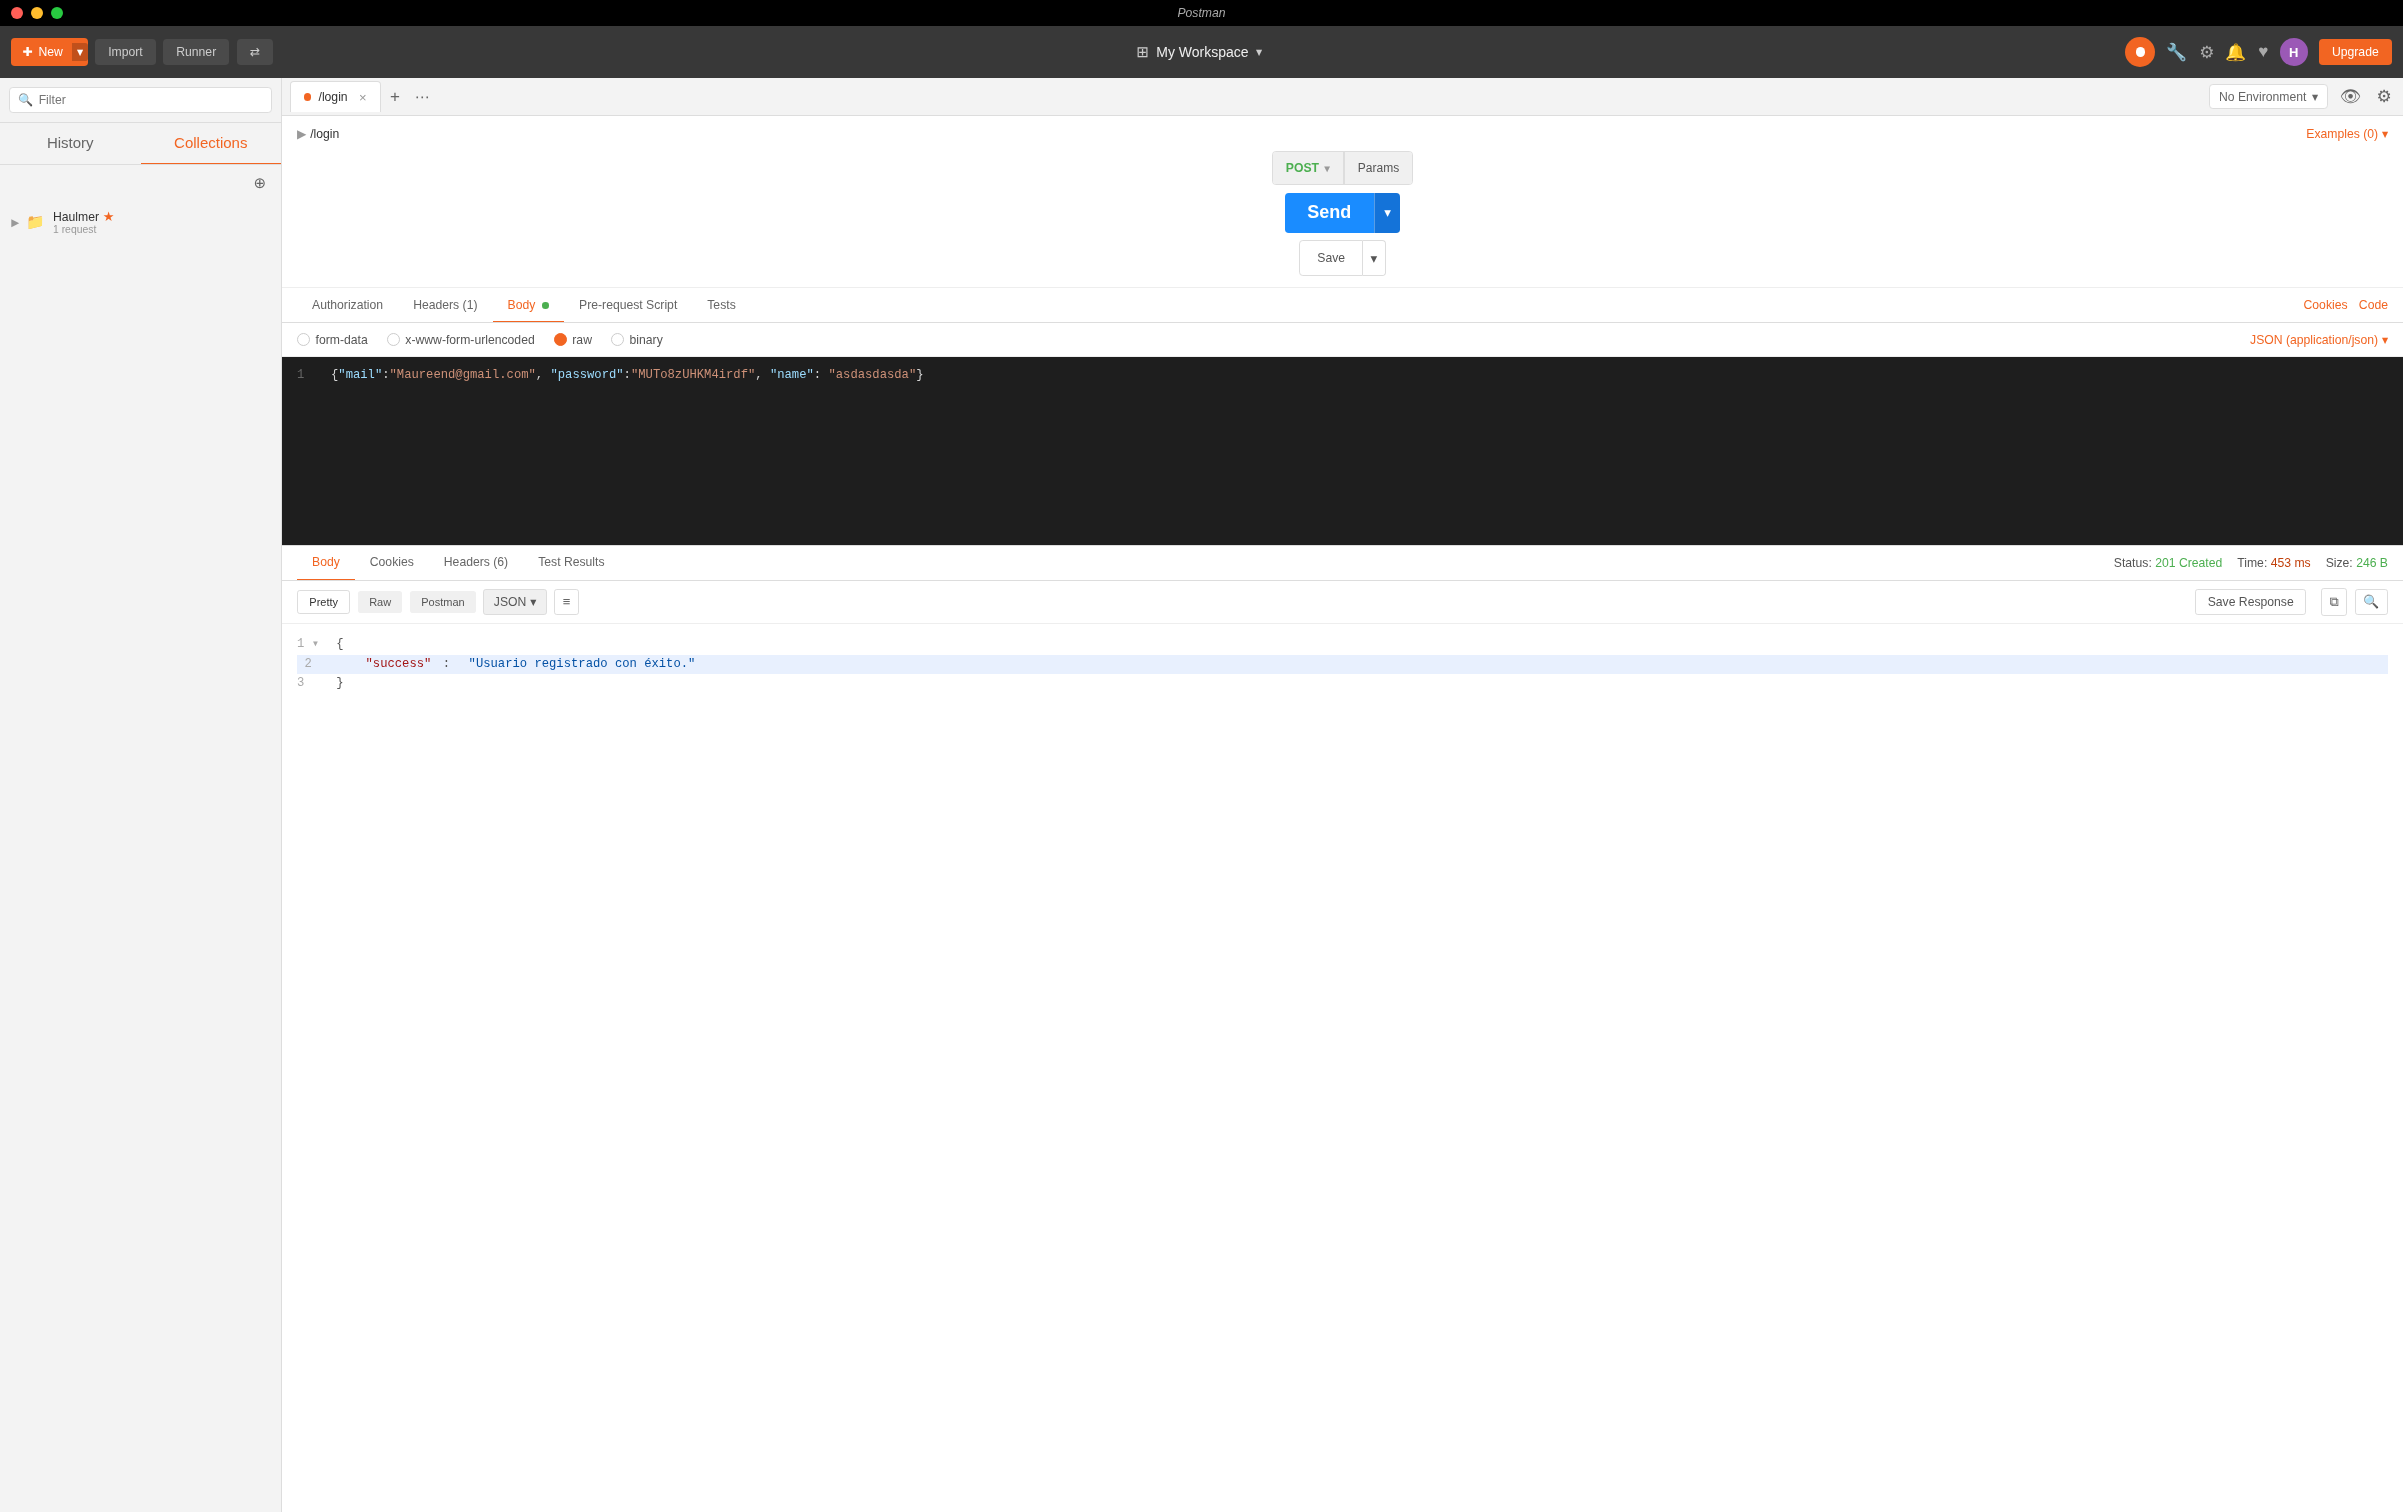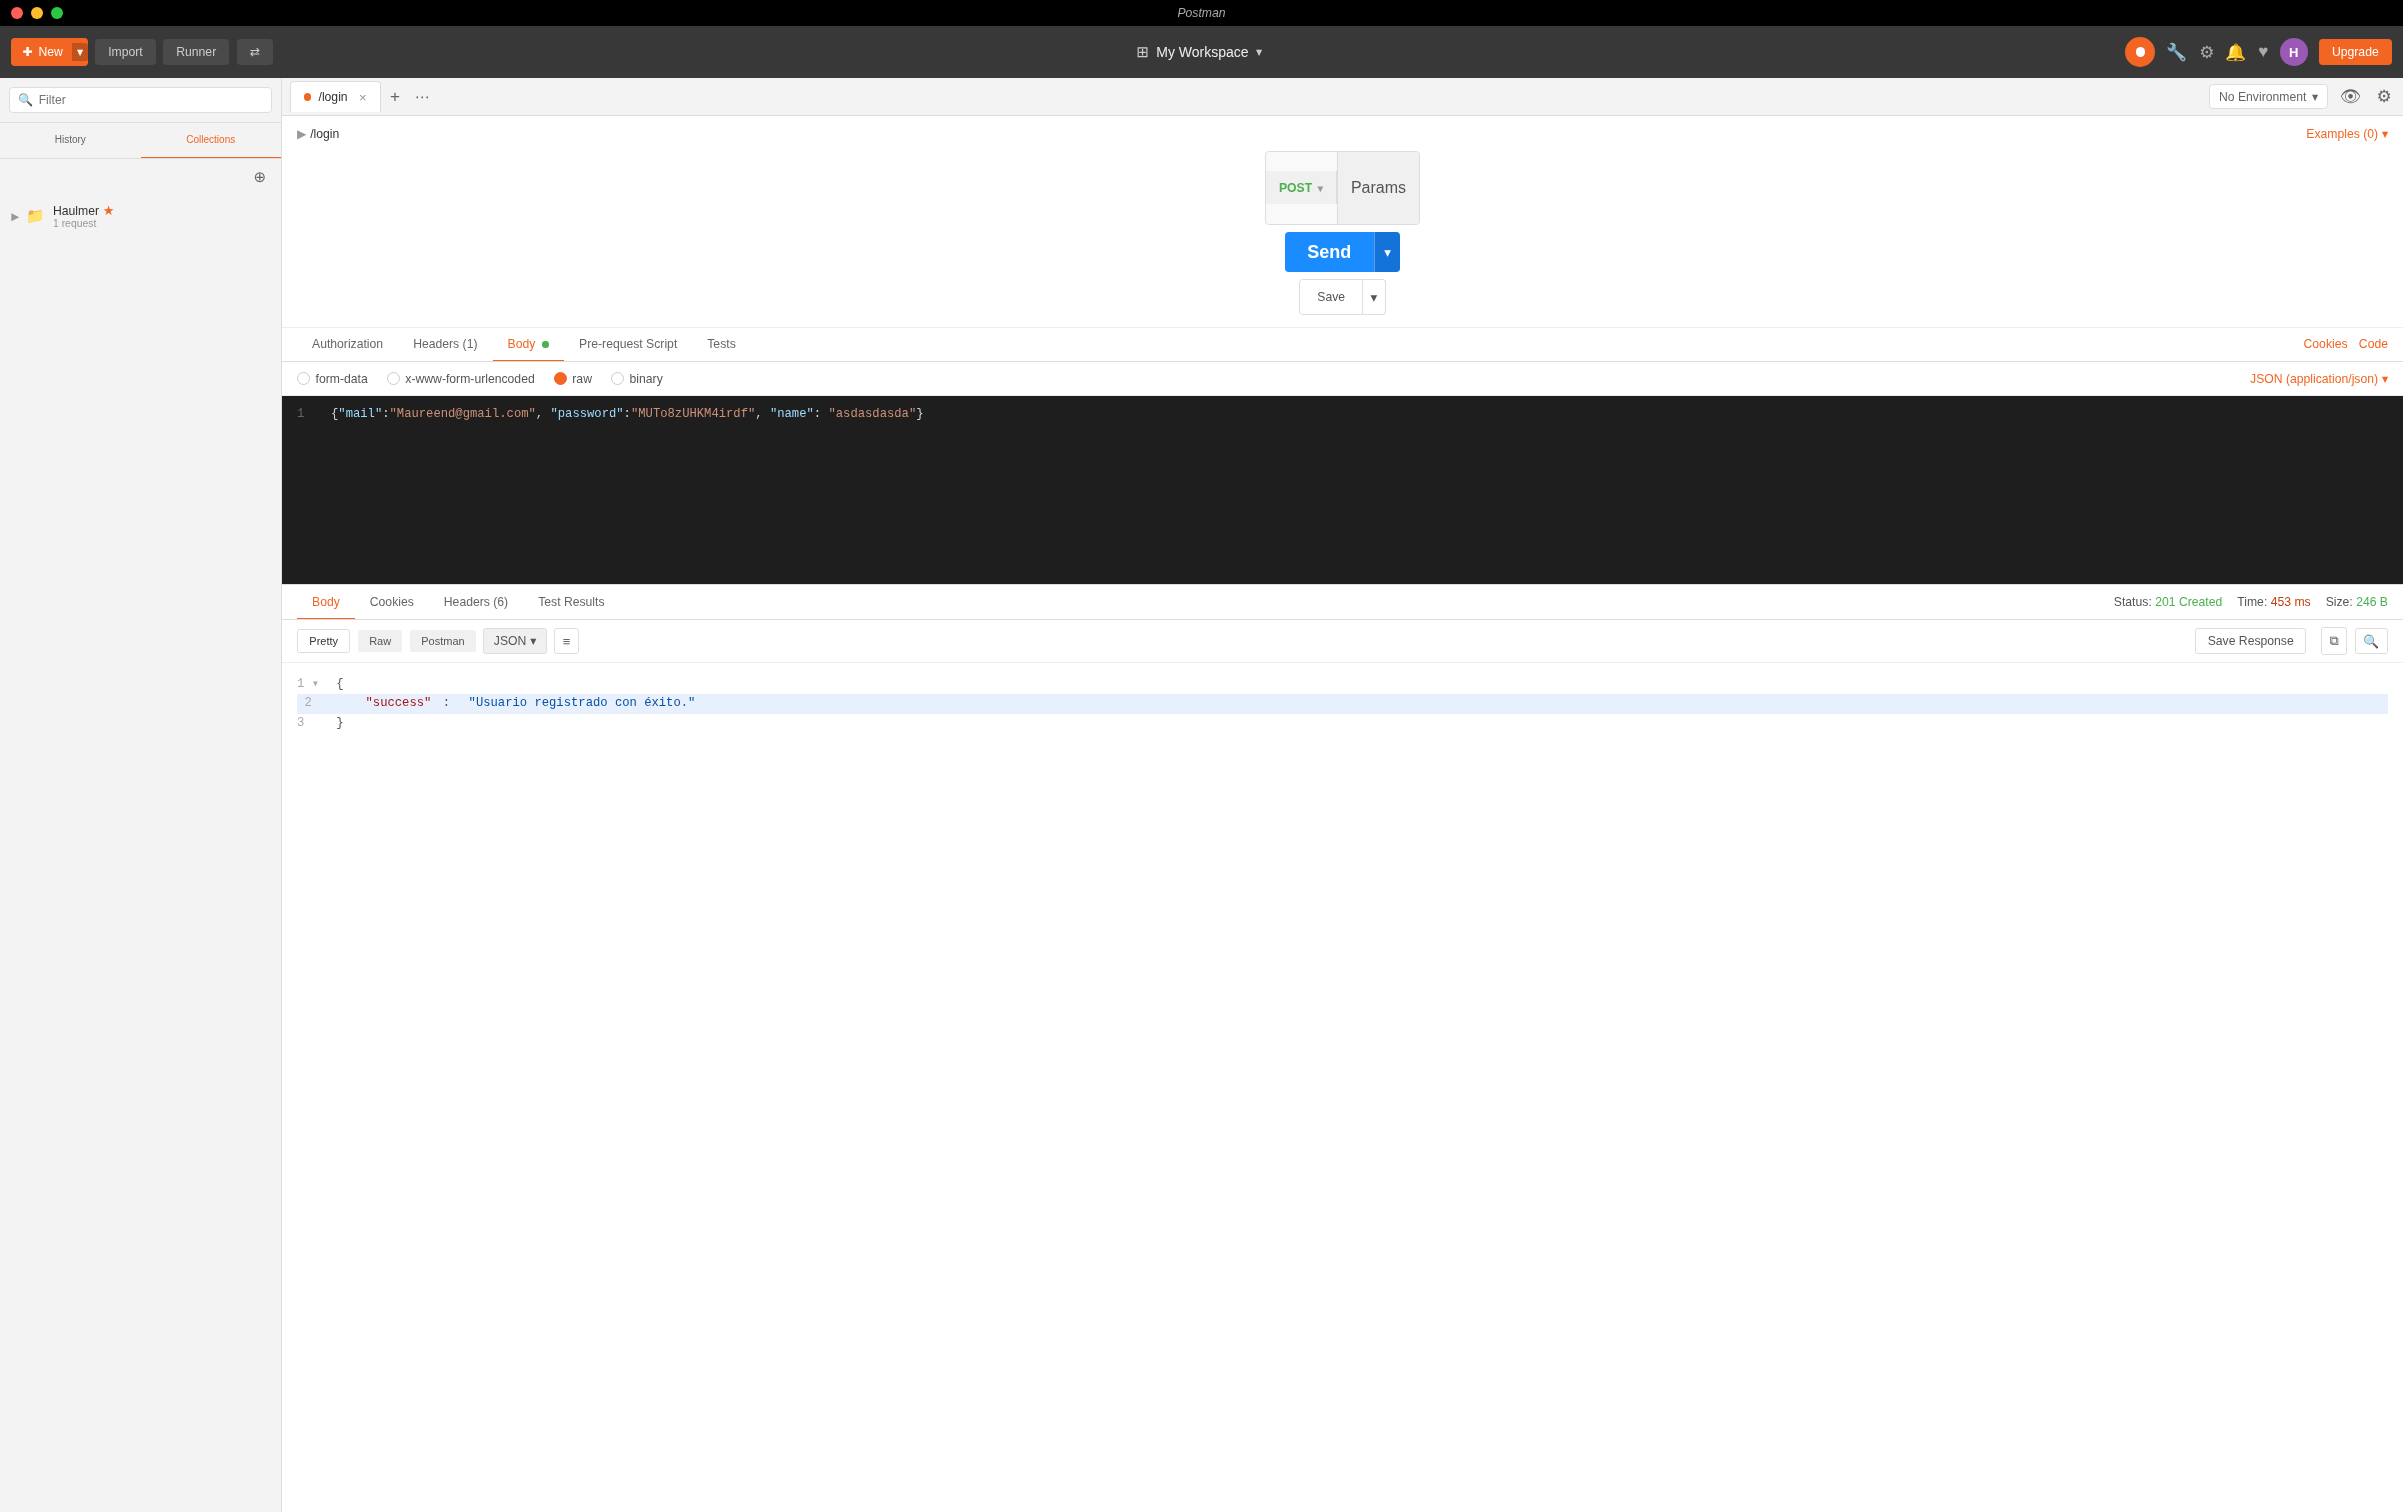--- a/index.html
+++ b/index.html
@@ -178,21 +178,21 @@
 
     .sidebar-tabs {
       display: flex;
       border-bottom: 0.9px solid #ddd;
     }
     .sidebar-tab {
       flex: 1;
       text-align: center;
       padding: 11.3px 0;
       cursor: pointer;
-      font-size: 10px;
+      font-size: 15px;
       color: #666;
       border-bottom: 1.9px solid transparent;
     }
     .sidebar-tab.active {
       color: #f26522;
       border-bottom: 1.9px solid #f26522;
       font-weight: 500;
     }
 
     .sidebar-actions {
@@ -335,22 +335,22 @@
       background: white;
       padding: 9.4px 13px;
       font-size: 12.2px;
       outline: none;
       color: #555;
     }
     .params-btn {
       background: #f0f0f0;
       border: none;
       border-left: 0.9px solid #ddd;
-      padding: 27px 13px;
-      font-size: 16px;
+      padding: 9px 13px;
+      font-size: 12px;
       color: #555;
       cursor: pointer;
     }
     .send-btn-wrap {
       display: flex;
     }
     .send-btn {
       background: #1a8cff;
       color: white;
       border: none;

